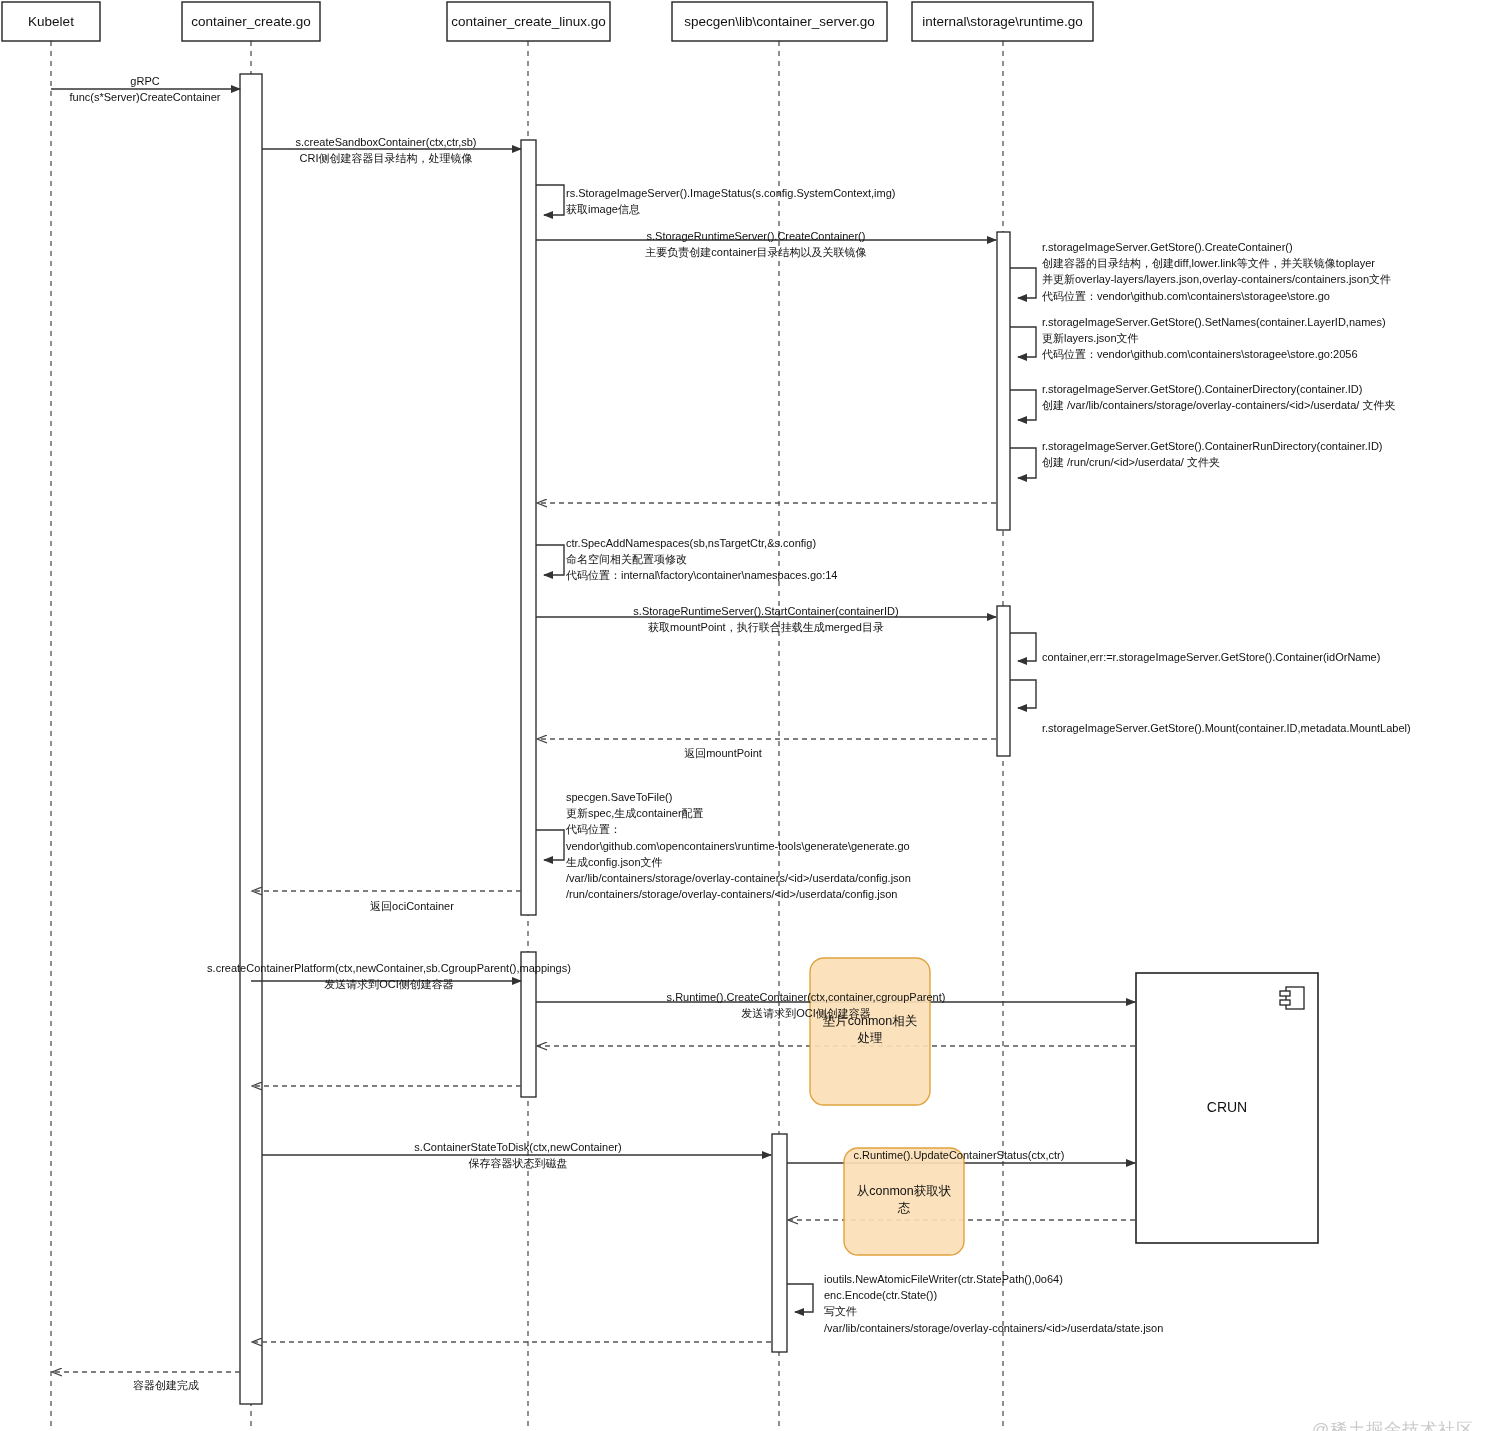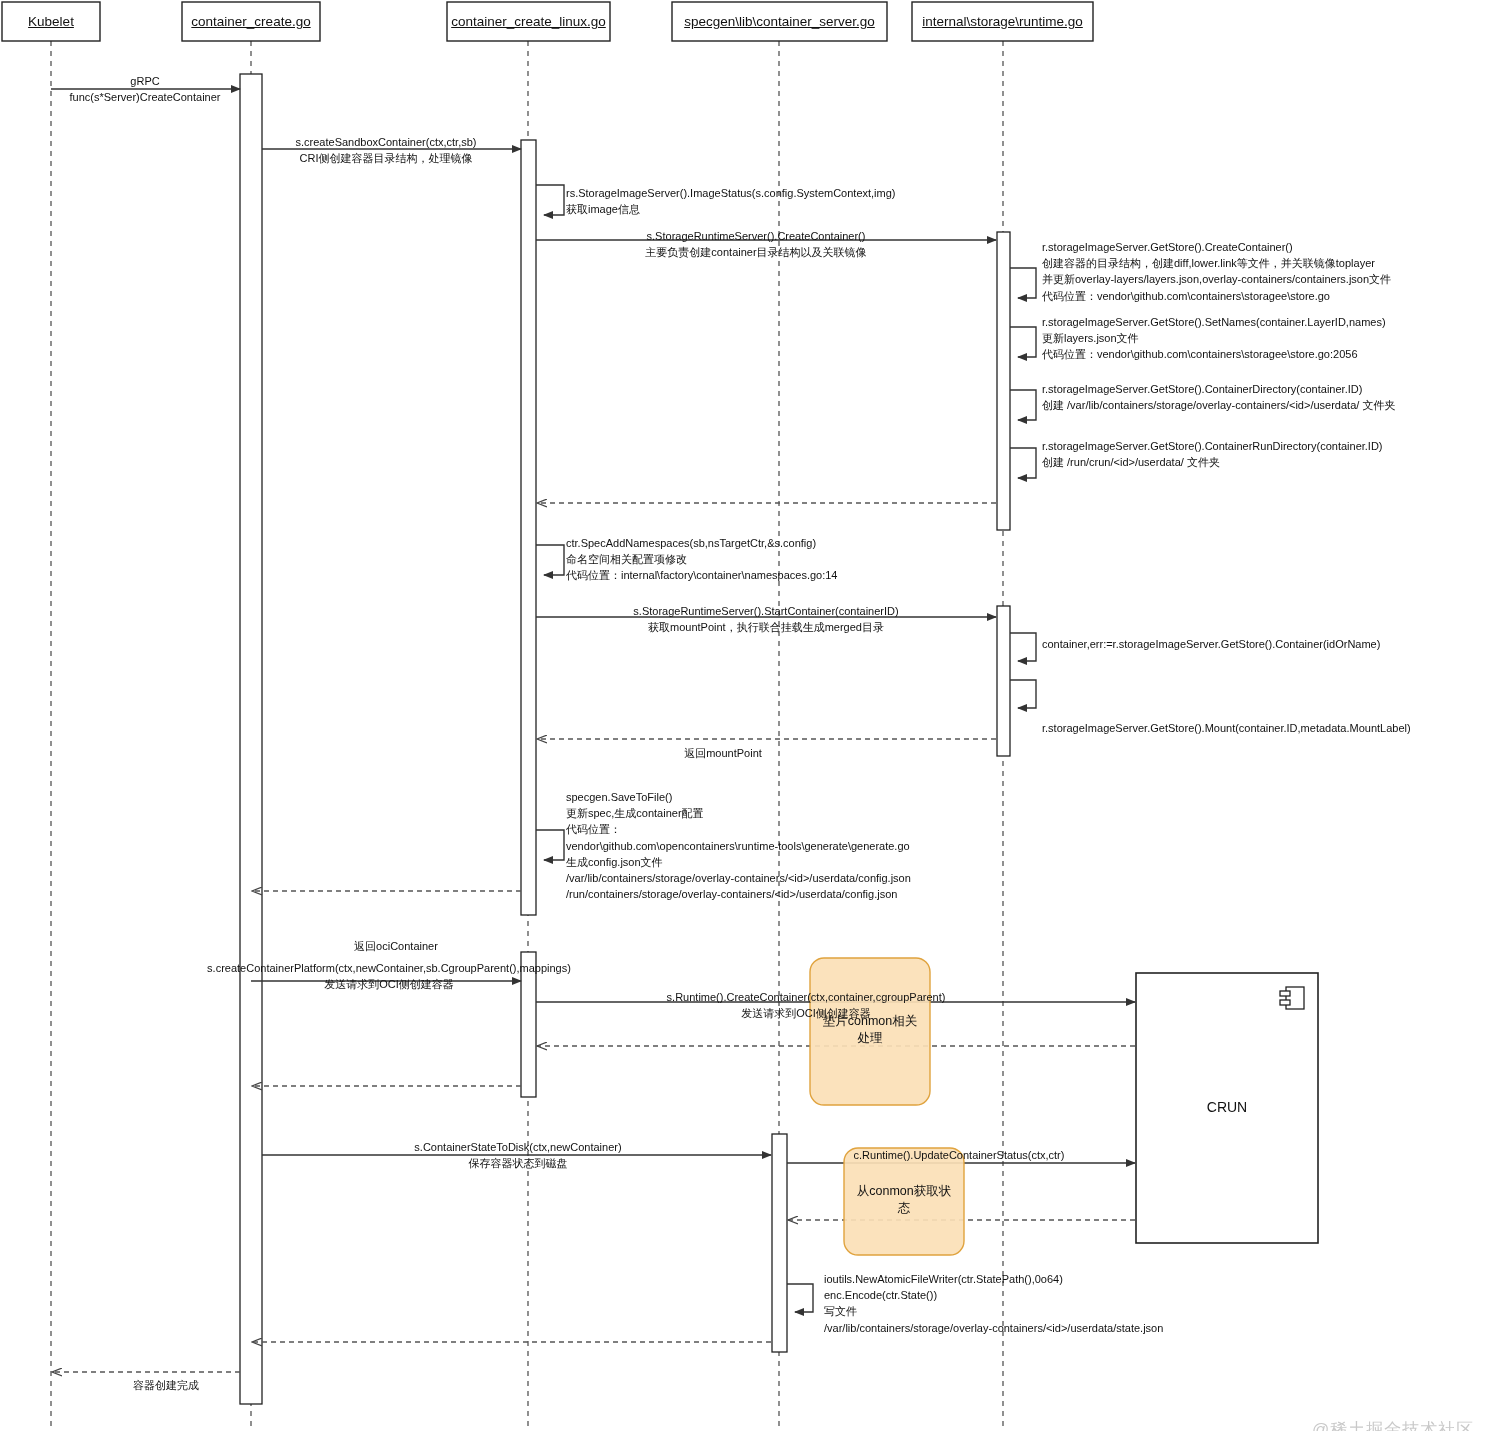--- a/index.html
+++ b/index.html
@@ -4,21 +4,20 @@
 <style>
   html,body{margin:0;padding:0;background:#ffffff;}
   body{font-family:"Liberation Sans","DejaVu Sans",sans-serif;}
   #canvas{position:relative;width:1512px;height:1431px;overflow:hidden;background:#fff;}
   #svg-layer{position:absolute;left:0;top:0;width:1512px;height:1431px;}
 
   .plabel{
     position:absolute;display:flex;align-items:center;justify-content:center;
     font-size:13.5px;color:#111;white-space:nowrap;text-align:right;
     pointer-events:none;
-    text-decoration:underline;
   }
   .msgtext{
     position:absolute;font-size:11px;color:#111;line-height:16.2px;
     white-space:pre;
   }
   .msgtext.center{text-align:center;}
   .msgtext.left{text-align:left;}
   .crun-label{
     position:absolute;font-size:14px;color:#111;text-align:center;
   }
@@ -135,31 +134,31 @@
 代码位置：vendor\github.com\containers\storagee\store.go:2056</div>
       <div class="msgtext left" style="left: 1042px; top: 381px;">r.storageImageServer.GetStore().ContainerDirectory(container.ID)
 创建 /var/lib/containers/storage/overlay-containers/&lt;id&gt;/userdata/ 文件夹</div>
       <div class="msgtext left" style="left: 1042px; top: 438px;">r.storageImageServer.GetStore().ContainerRunDirectory(container.ID)
 创建 /run/crun/&lt;id&gt;/userdata/ 文件夹</div>
       <div class="msgtext left" style="left: 566px; top: 535px;">ctr.SpecAddNamespaces(sb,nsTargetCtr,&amp;s.config)
 命名空间相关配置项修改
 代码位置：internal\factory\container\namespaces.go:14</div>
       <div class="msgtext center" style="left: 0px; width: 1532px; top: 603px;">s.StorageRuntimeServer().StartContainer(containerID)
 获取mountPoint，执行联合挂载生成merged目录</div>
-      <div class="msgtext left" style="left: 1042px; top: 636px;">container,err:=r.storageImageServer.GetStore().Container(idOrName)</div>
+      <div class="msgtext left" style="left: 1042px; top: 649px;">container,err:=r.storageImageServer.GetStore().Container(idOrName)</div>
       <div class="msgtext left" style="left: 1042px; top: 720px;">r.storageImageServer.GetStore().Mount(container.ID,metadata.MountLabel)</div>
       <div class="msgtext center" style="left: 0px; width: 1446px; top: 745px;">返回mountPoint</div>
       <div class="msgtext left" style="left: 566px; top: 789px;">specgen.SaveToFile()
 更新spec,生成container配置
 代码位置：
 vendor\github.com\opencontainers\runtime-tools\generate\generate.go
 生成config.json文件
 /var/lib/containers/storage/overlay-containers/&lt;id&gt;/userdata/config.json
 /run/containers/storage/overlay-containers/&lt;id&gt;/userdata/config.json</div>
-      <div class="msgtext center" style="left: 0px; width: 792px; top: 898px; margin-top: 40px;">返回ociContainer</div>
+      <div class="msgtext center" style="left: 16px; width: 792px; top: 898px;">返回ociContainer</div>
       <div class="msgtext center" style="left: 0px; width: 778px; top: 960px;">s.createContainerPlatform(ctx,newContainer,sb.CgroupParent(),mappings)
 发送请求到OCI侧创建容器</div>
       <div class="msgtext center" style="left: 0px; width: 1612px; top: 989px;">s.Runtime().CreateContainer(ctx,container,cgroupParent)
 发送请求到OCI侧创建容器</div>
       <div class="msgtext center" style="left: 0px; width: 1036px; top: 1139px;">s.ContainerStateToDisk(ctx,newContainer)
 保存容器状态到磁盘</div>
       <div class="msgtext center" style="left: 0px; width: 1918px; top: 1147px;">c.Runtime().UpdateContainerStatus(ctx,ctr)</div>
       <div class="msgtext left" style="left: 824px; top: 1271px;">ioutils.NewAtomicFileWriter(ctr.StatePath(),0o64)
 enc.Encode(ctr.State())
 写文件

